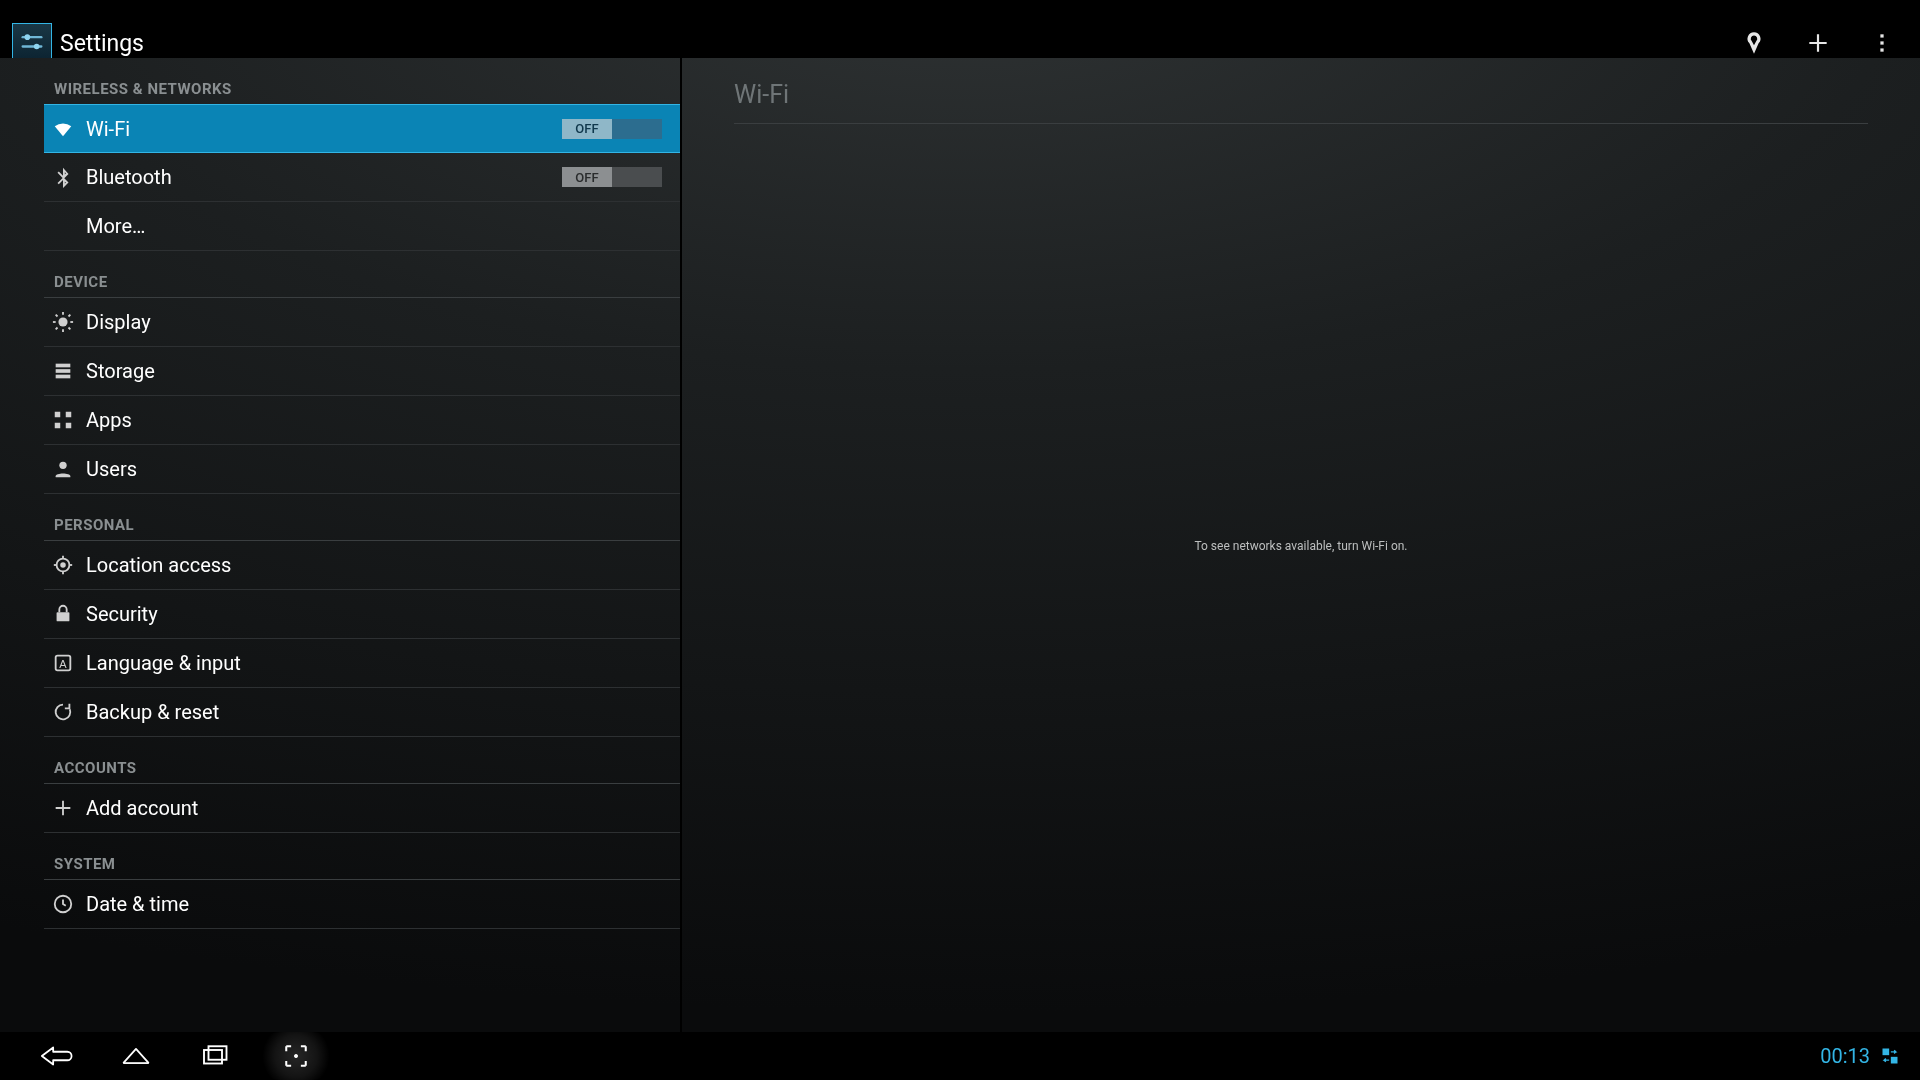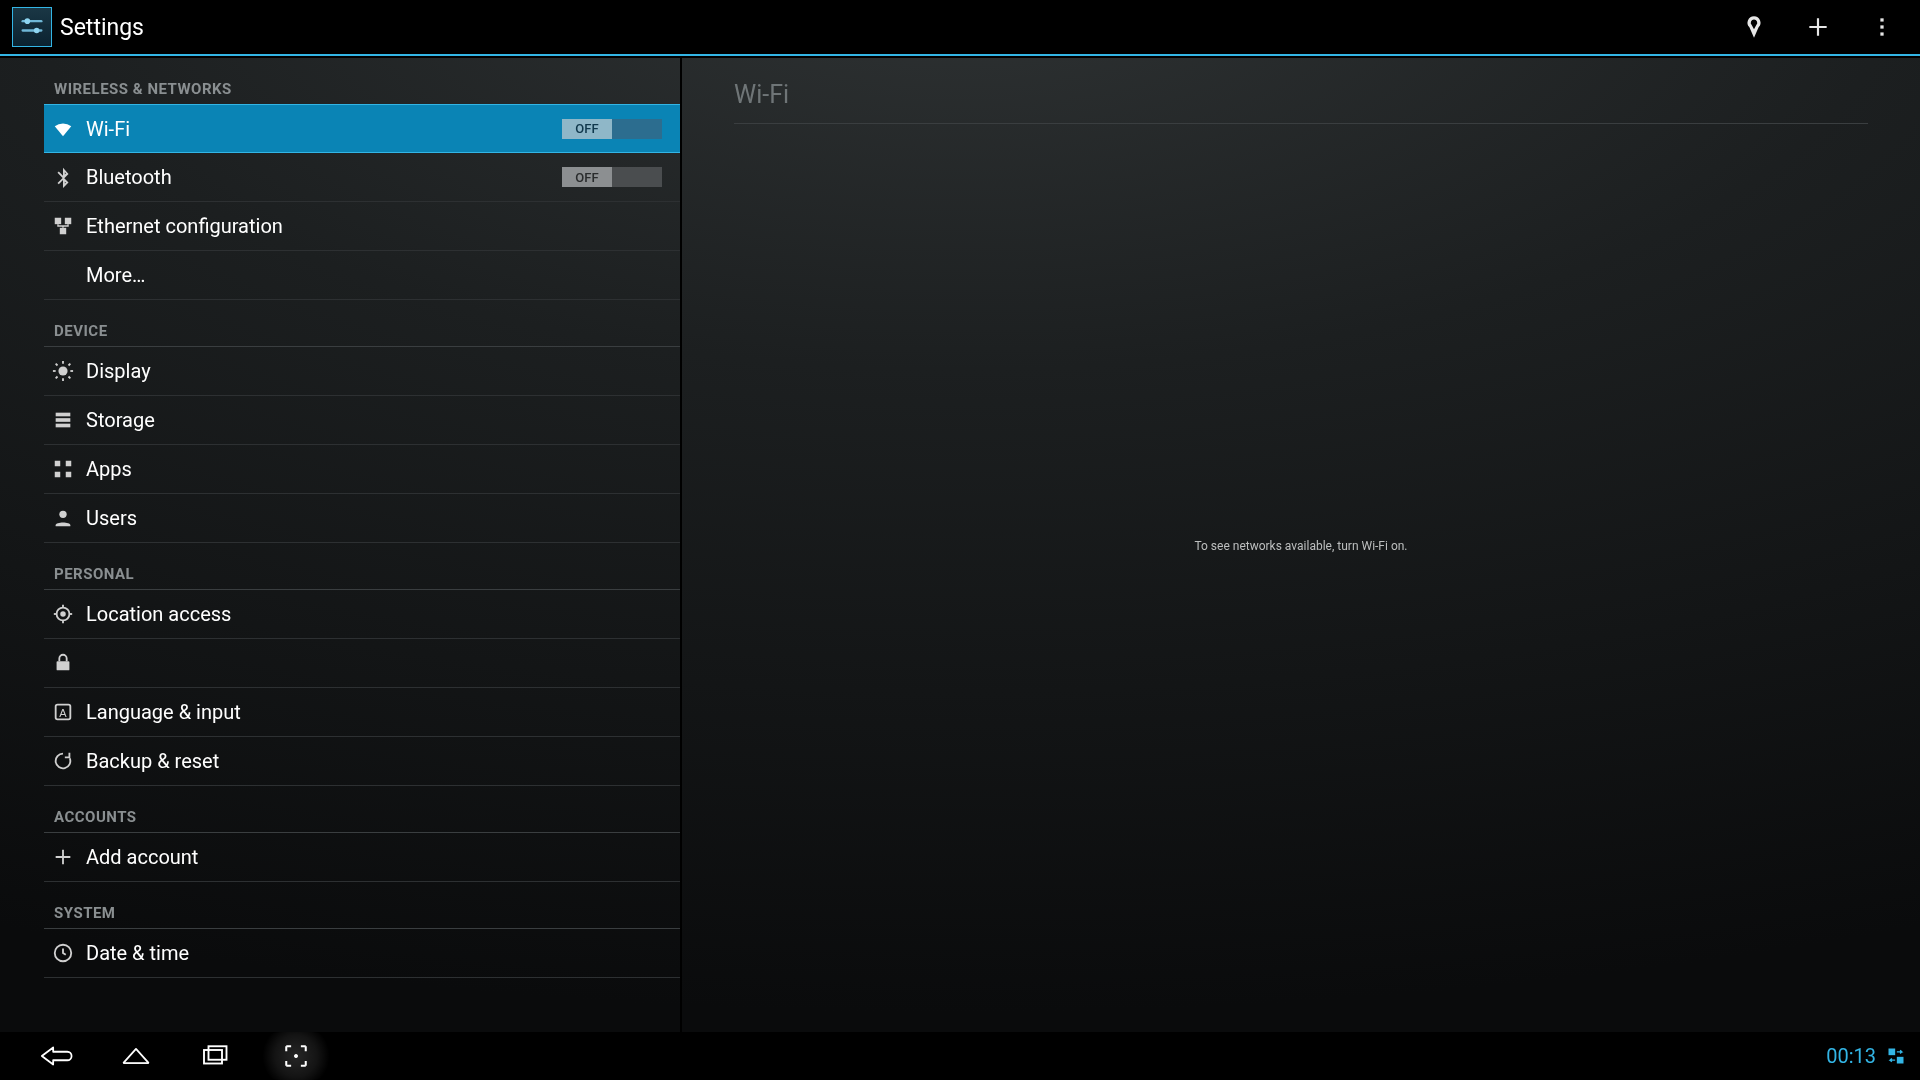--- a/index.html
+++ b/index.html
@@ -15,20 +15,21 @@
 
   
   .action-bar {
     height: 56px;
     background: #000;
     display: flex;
     align-items: center;
     padding: 0 6px 0 12px;
     border-bottom: 2px solid #33b5e5;
     box-sizing: border-box;
+    margin-top: 16px;
   }
   .app-icon {
     width: 40px;
     height: 40px;
     border: 1px solid #33b5e5;
     background: linear-gradient(#1a3745, #0b2230);
     display: flex;
     align-items: center;
     justify-content: center;
     margin-right: 8px;
@@ -189,21 +190,21 @@
   }
   .nav-btn svg { fill: #ffffff; stroke: #ffffff; }
   .nav-btn.screenshot {
     background: radial-gradient(circle at center, rgba(255,255,255,0.15) 0%, rgba(255,255,255,0.08) 45%, rgba(0,0,0,0) 72%);
     border-radius: 40px;
   }
   .nav-right {
     margin-left: auto;
     display: flex;
     align-items: center;
-    padding-right: 14px;
+    padding-right: 20px;
     gap: 10px;
   }
   .clock {
     color: #33b5e5;
     font-size: 20px;
   }
   .nav-right svg { fill: #33b5e5; }
 </style>
 </head>
 <body>
@@ -261,31 +262,20 @@
           <svg viewBox="0 0 24 24">
               <path d="M12 2v8.6L7.4 6 6 7.4 11.6 13 6 18.6 7.4 20 12 15.4V24l6-6-4.6-4.6L18 8.8 12 2zm2 4.8L15.2 8 14 9.2V6.8zm0 10.4L15.2 18 14 19.2v-2z"></path>
             </svg>
         </span>
         <span class="row-label">Bluetooth</span>
         <div class="toggle">
           <div class="knob">OFF</div>
         </div>
       </div>
 
-      <div class="row">
-        <span class="icon-slot">
-          <svg viewBox="0 0 24 24">
-              <rect x="3" y="3" width="7" height="7"></rect>
-              <rect x="14" y="3" width="7" height="7"></rect>
-              <rect x="8.5" y="14" width="7" height="7"></rect>
-              <path d="M6.5 10v2h11v-2M12 12v2" stroke="#d0d0d0" stroke-width="1.5" fill="none"></path>
-            </svg>
-        </span>
-        <span class="row-label">Ethernet configuration</span>
-      </div>
 
       <div class="row">
         <span class="icon-slot"></span>
         <span class="row-label">More…</span>
       </div>
     </div>
 
     <div class="section-header">DEVICE</div>
     <div class="list">
       <div class="row">
@@ -353,20 +343,21 @@
         </span>
         <span class="row-label">Location access</span>
       </div>
       <div class="row">
         <span class="icon-slot">
           <svg viewBox="0 0 24 24">
               <rect x="5" y="10" width="14" height="10" rx="1"></rect>
               <path d="M8 10V7a4 4 0 0 1 8 0v3" fill="none" stroke="#d0d0d0" stroke-width="2"></path>
             </svg>
         </span>
+        <span class="row-label">Security</span>
       </div>
       <div class="row">
         <span class="icon-slot">
           <svg viewBox="0 0 24 24">
               <rect x="4" y="4" width="16" height="16" rx="2" fill="none" stroke="#d0d0d0" stroke-width="2"></rect>
               <text x="12" y="17" text-anchor="middle" font-size="12" fill="#d0d0d0" font-family="Arial">A</text>
             </svg>
         </span>
         <span class="row-label">Language &amp; input</span>
       </div>

